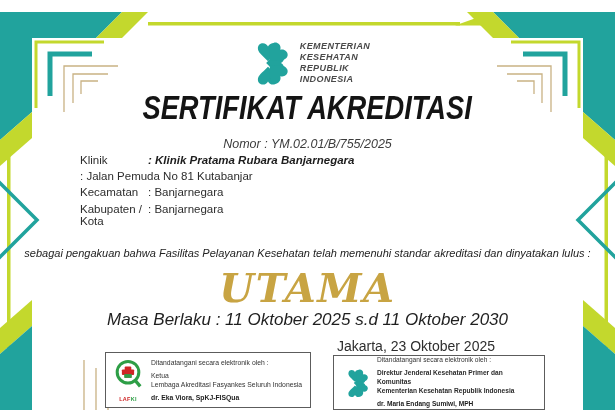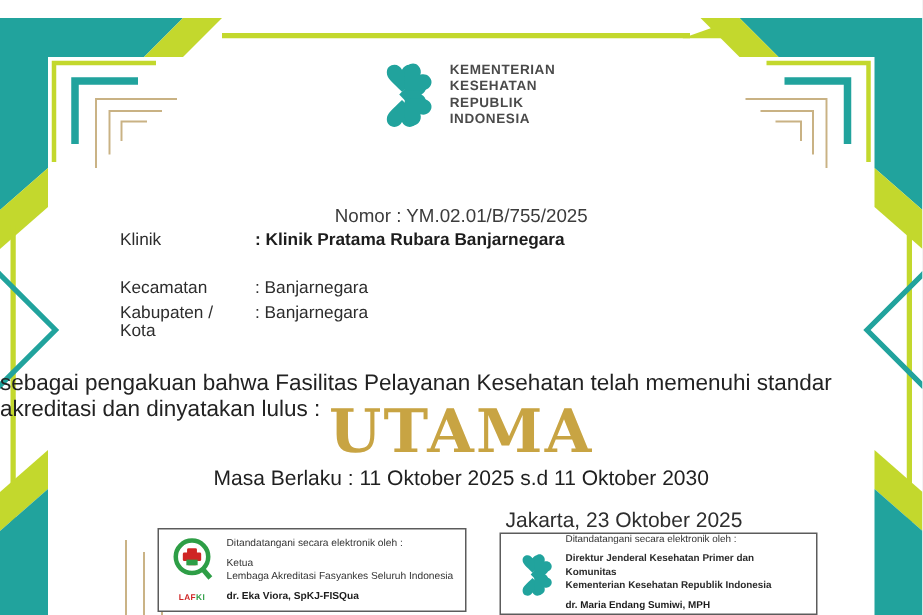--- a/index.html
+++ b/index.html
@@ -1,38 +1,38 @@
 <!DOCTYPE html>
 <html><head>
 <meta charset="utf-8">
 <style>
   html,body{margin:0;padding:0;background:#e9e9e9;}
   .stage{width:615px;height:410px;position:relative;margin:0 auto;background:#ffffff;
          overflow:hidden;font-family:"Liberation Sans",sans-serif;color:#2f2f2f;}
   svg.deco{position:absolute;left:0;top:0;pointer-events:none;}
-  .center-row{position:absolute;left:0;width:615px;display:flex;justify-content:center;}
+  .center-row{position:absolute;left:0;width:615px;display:flex;justify-content:center;font-style:italic;}
   
   .gov-logo{top:40px;gap:9px;align-items:center;}
   .gov-text{font-size:9px;font-weight:bold;letter-spacing:.4px;color:#4a4a4a;line-height:1.22;}
   
   .title{top:90px;}
   .title span{font-size:31px;font-weight:bold;color:#141414;letter-spacing:0px;
               transform:scaleX(.88) scaleY(1.08);display:inline-block;white-space:nowrap;}
   .nomor{top:137px;font-size:12.5px;color:#3c3c3c;}
   
   .details{position:absolute;left:80px;top:154px;font-size:11.5px;color:#2d2d2d;}
-  .drow{height:16.2px;display:flex;gap:22px;}
+  .drow{height:16.2px;display:flex;}
   .dlabel{width:68px;flex:none;}
   .dval::before{content:": ";}
-  .strong{font-weight:bold;color:#1d1d1d;}
-  .statement{top:247px;font-size:15px;color:#222;}
+  .strong{font-weight:bold;color:#1d1d1d;font-style:italic;}
+  .statement{top:247px;font-size:11px;color:#222;text-align:center;}
   .grade{top:264px;}
   .grade span{font-family:"DejaVu Serif",serif;font-weight:bold;font-size:40px;
               letter-spacing:1.5px;color:#c8a443;}
-  .validity{top:310px;font-size:14px;color:#1f1f1f;}
+  .validity{top:310px;font-size:17px;color:#1f1f1f;}
   
   .sig-box{position:absolute;background:#fff;border:1.6px solid #5c5c5c;display:flex;
            align-items:center;gap:7px;padding:4px 6px;box-sizing:border-box;}
   .sig-left{left:105px;top:352px;width:206px;height:56px;}
   .sig-right{left:333px;top:355px;width:212px;height:55px;}
   .sig-text{font-size:6.8px;line-height:1.35;color:#333;}
   .sig-note{margin-bottom:4px;}
   .sig-name{font-weight:bold;margin-top:4px;color:#1c1c1c;}
   .sig-right .sig-text{font-size:6.6px;}
   .sig-right .sig-role,.sig-right .sig-org{font-weight:bold;color:#2b2b2b;}
@@ -96,28 +96,32 @@
       </g>
     </svg>
     <div class="gov-text">
       <div>KEMENTERIAN</div>
       <div>KESEHATAN</div>
       <div>REPUBLIK</div>
       <div>INDONESIA</div>
     </div>
   </div>
 
+  <div class="center-row title">
+    <span>SERTIFIKAT AKREDITASI</span>
+  </div>
   <div class="center-row nomor">Nomor : YM.02.01/B/755/2025</div>
 
   <div class="details">
     <div class="drow">
       <span class="dlabel">Klinik</span>
       <span class="dval strong">Klinik Pratama Rubara Banjarnegara</span>
     </div>
     <div class="drow">
+      <span class="dval">Jalan Pemuda No 81 Kutabanjar</span>
     </div>
     <div class="drow">
       <span class="dlabel">Kecamatan</span>
       <span class="dval">Banjarnegara</span>
     </div>
     <div class="drow">
       <span class="dlabel">Kabupaten / Kota</span>
       <span class="dval">Banjarnegara</span>
     </div>
   </div>

